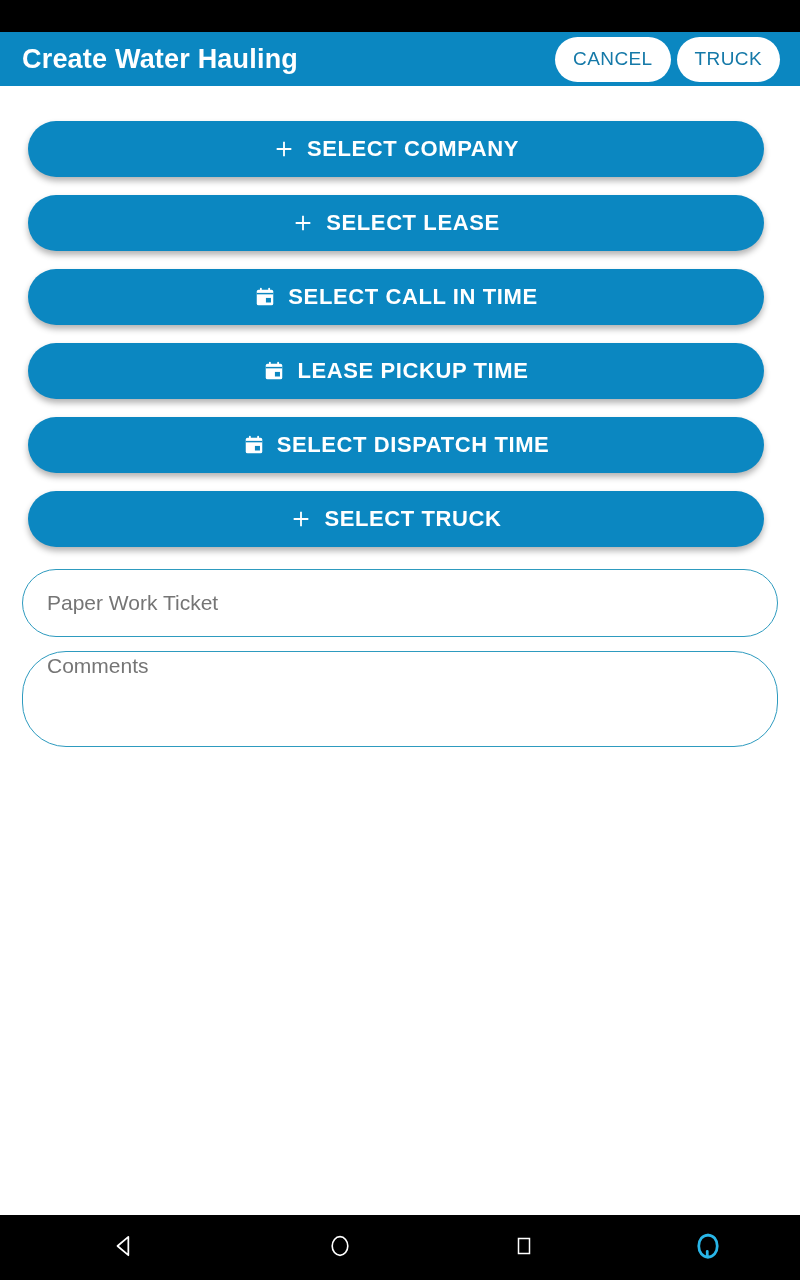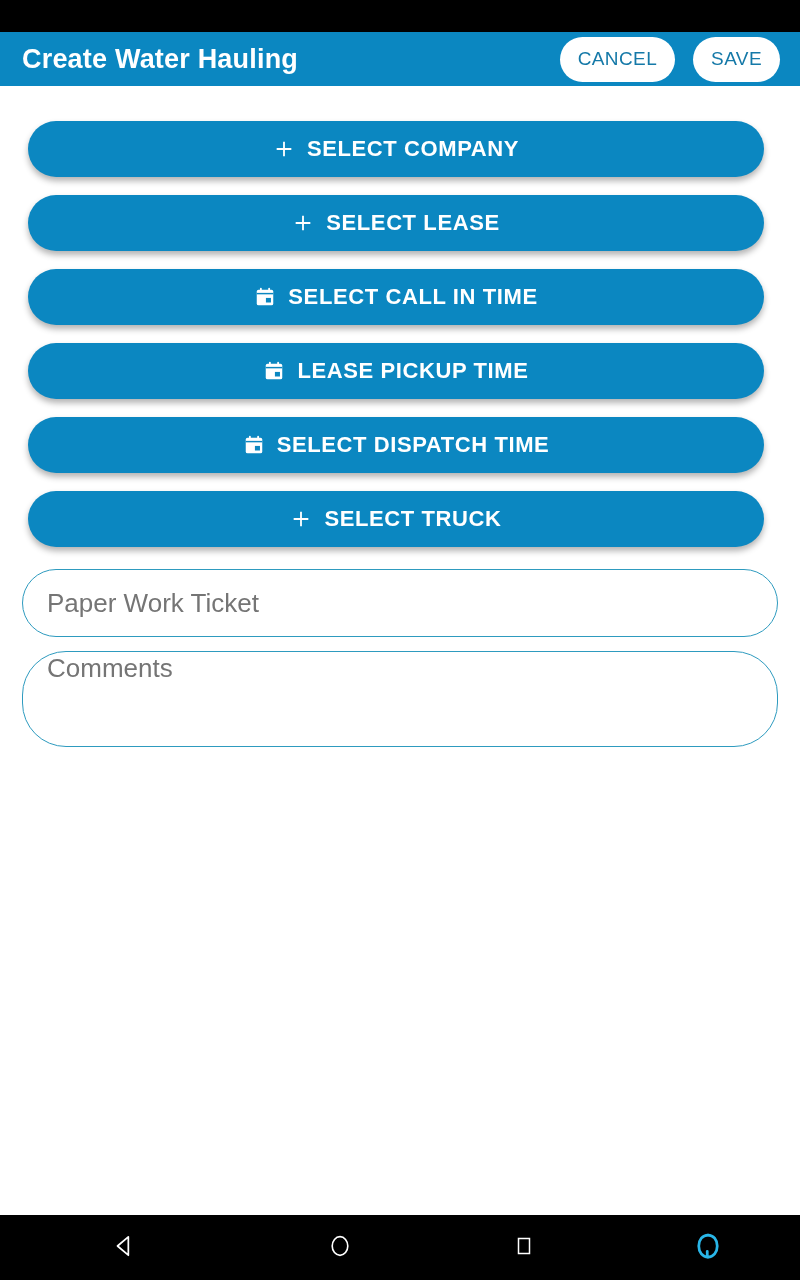--- a/index.html
+++ b/index.html
@@ -35,21 +35,21 @@
   .app-title {
     color: #ffffff;
     font-size: 27px;
     font-weight: bold;
     letter-spacing: 0.2px;
     line-height: 1;
   }
   .app-actions {
     display: flex;
     align-items: center;
-    gap: 18px;
+    gap: 6px;
   }
   .pill-action {
     background: #ffffff;
     color: #1579A8;
     border: none;
     border-radius: 26px;
     font-family: "Liberation Sans", sans-serif;
     font-size: 19px;
     font-weight: normal;
     letter-spacing: 0.4px;
@@ -111,21 +111,21 @@
     margin-top: 22px;
   }
   .field {
     width: 100%;
     box-sizing: border-box;
     border: 1px solid #2E9BBF;
     border-radius: 36px;
     background: #ffffff;
     color: #111111;
     font-family: "Liberation Sans", sans-serif;
-    font-size: 26px;
+    font-size: 21px;
     padding: 0 24px;
     outline: none;
     display: block;
   }
   .field-single {
     height: 68px;
     line-height: 68px;
   }
   .field-multi {
     height: 96px;
@@ -158,21 +158,21 @@
 </style>
 </head>
 <body>
 
 <div class="status-bar"></div>
 
 <div class="app-bar">
   <div class="app-title">Create Water Hauling</div>
   <div class="app-actions">
     <button class="pill-action">CANCEL</button>
-    <button class="pill-action">SAVE</button>
+    <button class="pill-action">TRUCK</button>
   </div>
 </div>
 
 <div class="content">
 
   <div class="btn-row">
 
     <div class="btn-slot" style="padding-top:35px;margin-top:0;">
       <button class="select-btn">
         <span class="ico">

